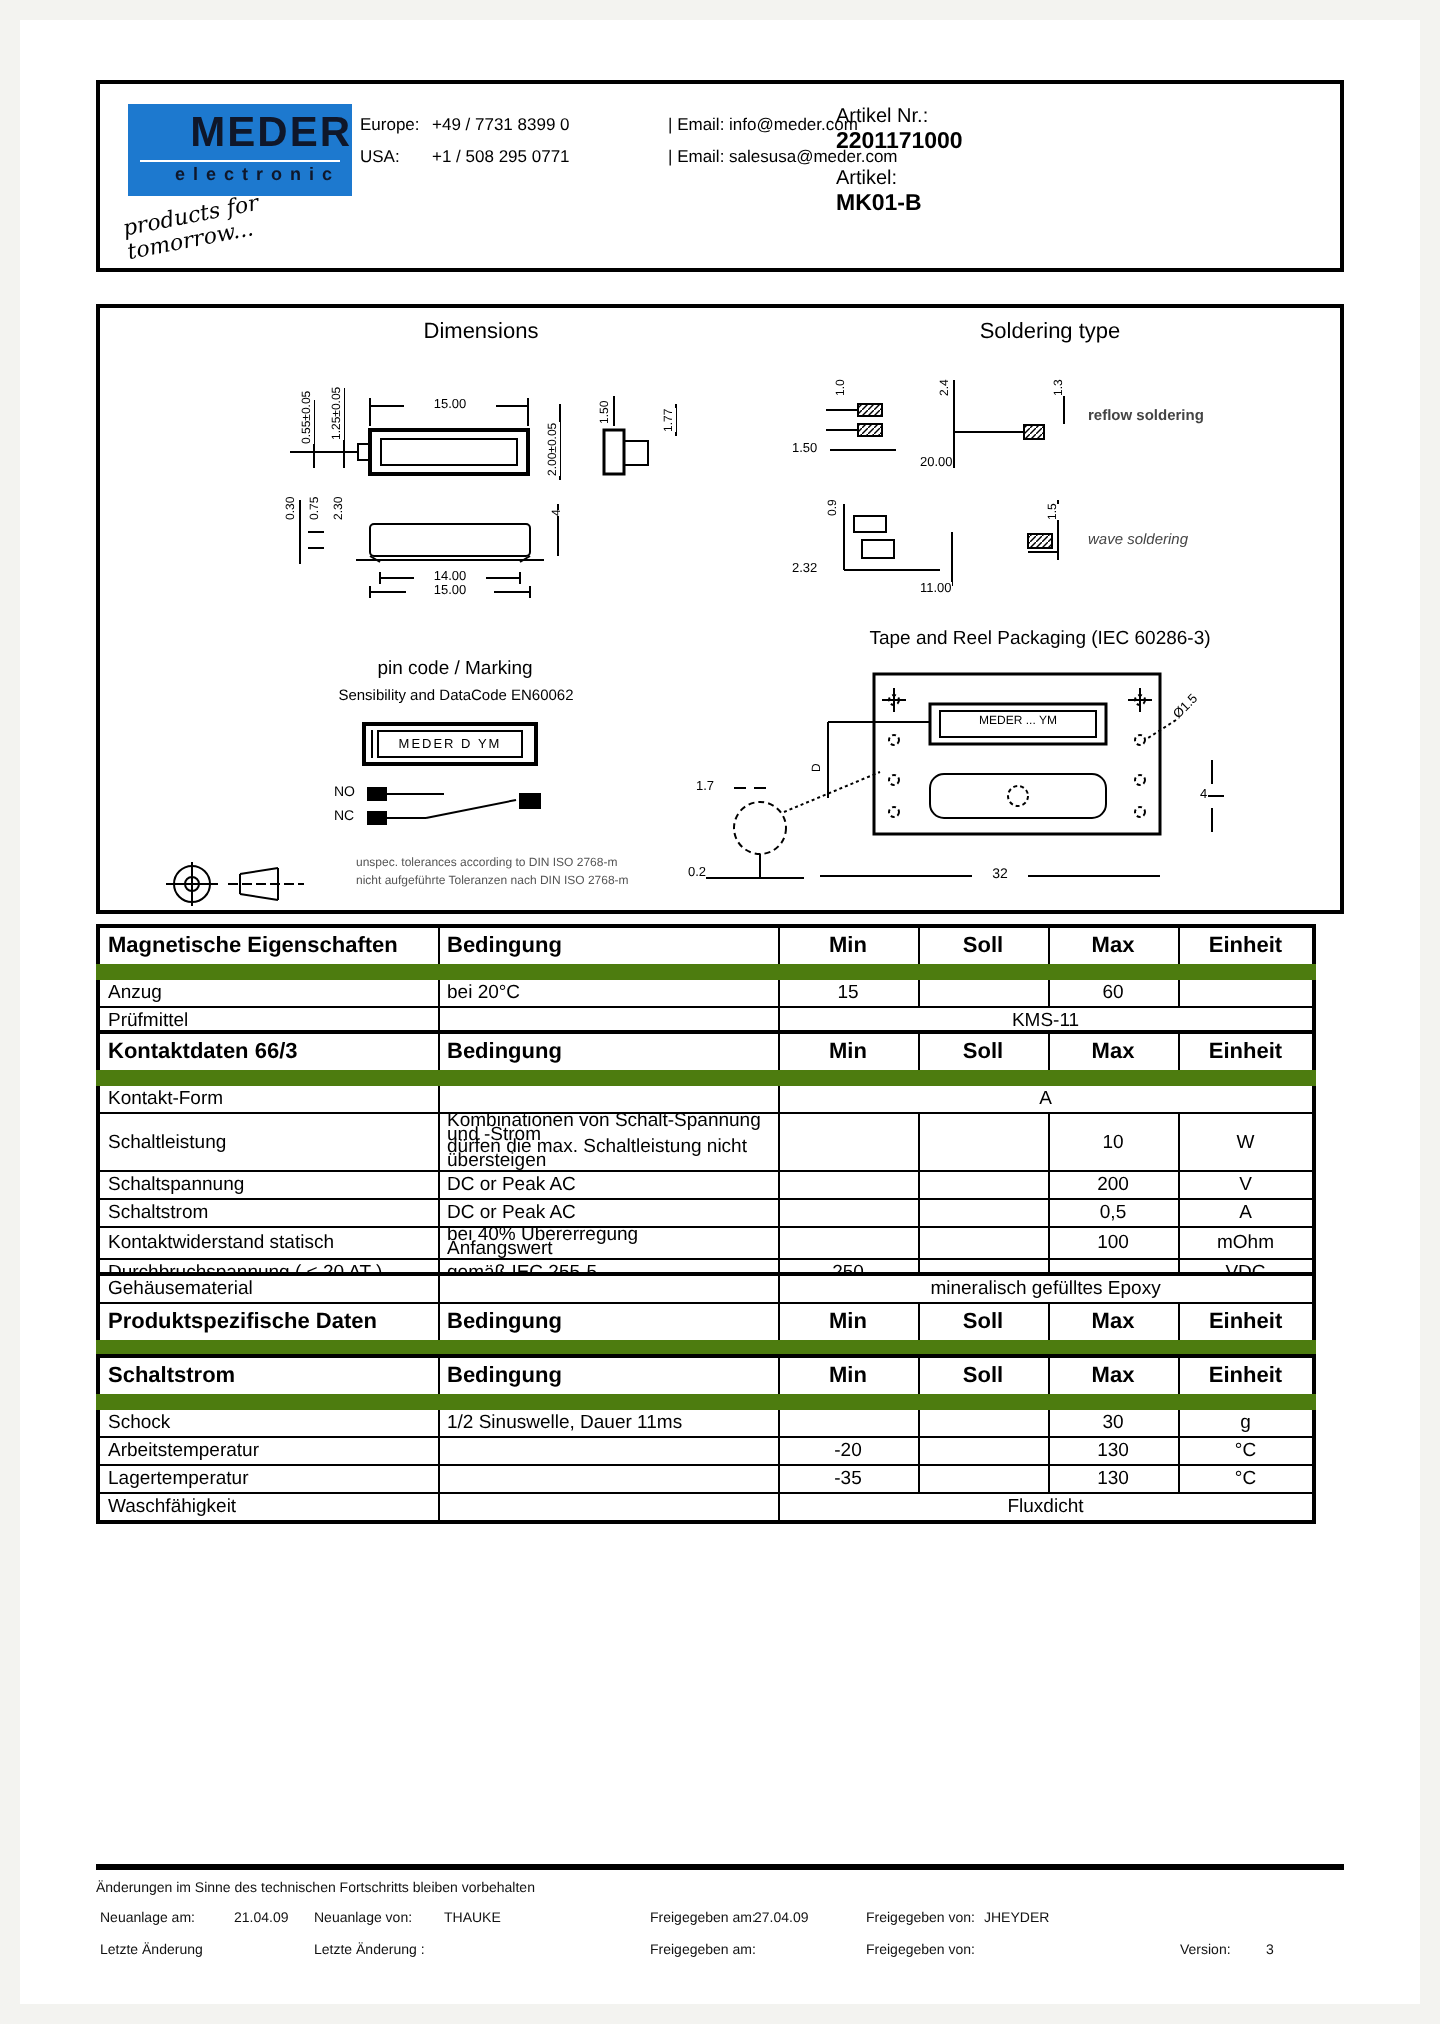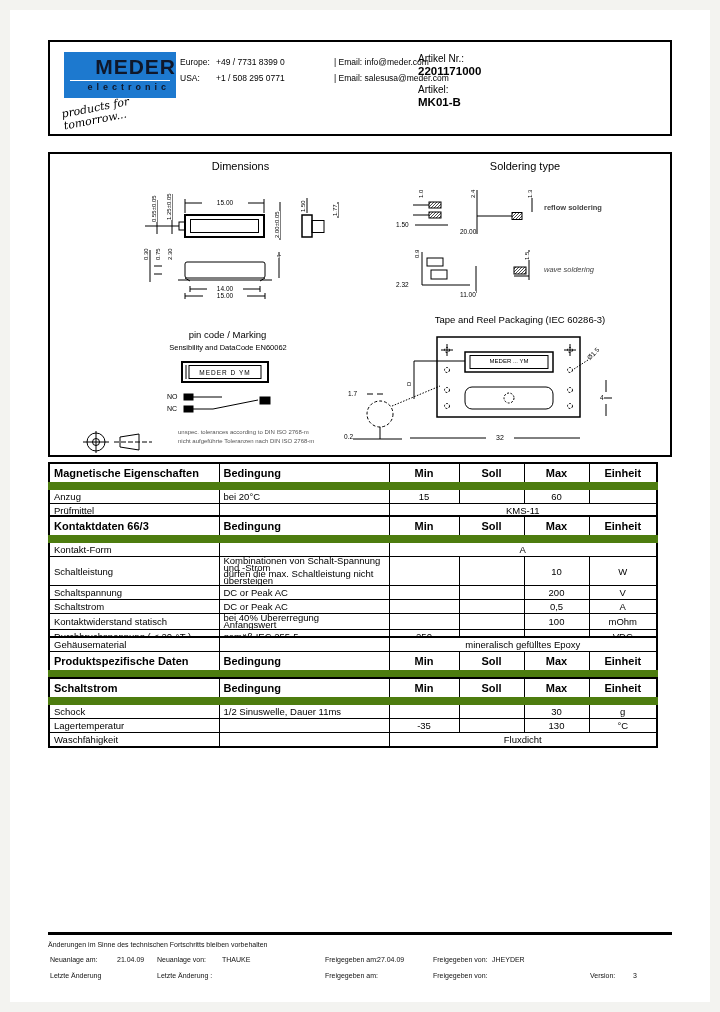--- a/index.html
+++ b/index.html
@@ -407,20 +407,28 @@
       </tr>
       <tr>
         <td>Schock</td>
         <td>1/2 Sinuswelle, Dauer 11ms</td>
         <td class="c"></td>
         <td class="c"></td>
         <td class="c">30</td>
         <td class="c">g</td>
       </tr>
       <tr>
+        <td>Arbeitstemperatur</td>
+        <td></td>
+        <td class="c">-20</td>
+        <td class="c"></td>
+        <td class="c">130</td>
+        <td class="c">°C</td>
+      </tr>
+      <tr>
         <td>Lagertemperatur</td>
         <td></td>
         <td class="c">-35</td>
         <td class="c"></td>
         <td class="c">130</td>
         <td class="c">°C</td>
       </tr>
       <tr>
         <td>Waschfähigkeit</td>
         <td></td>

